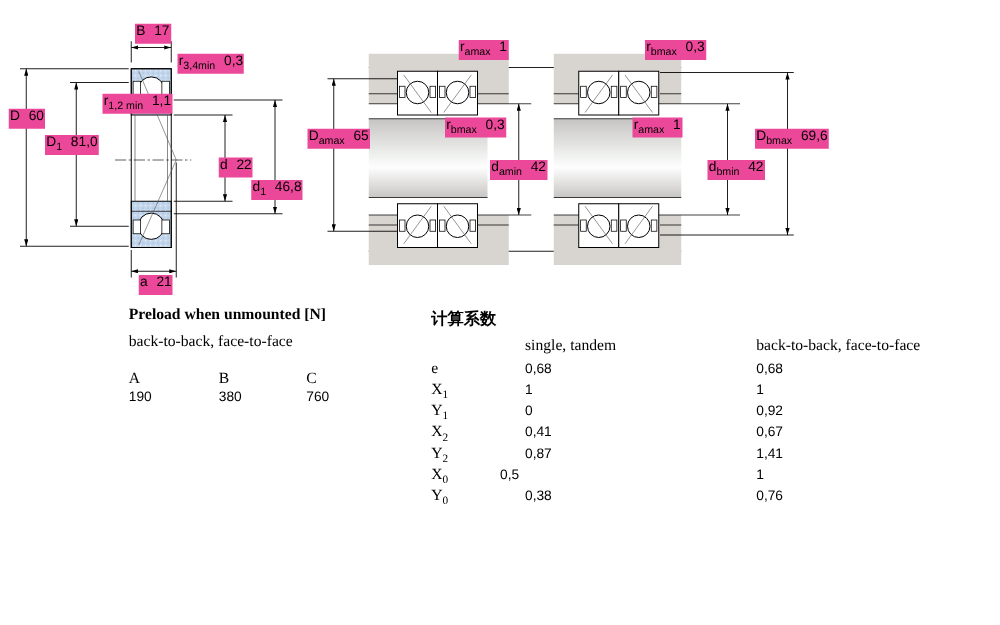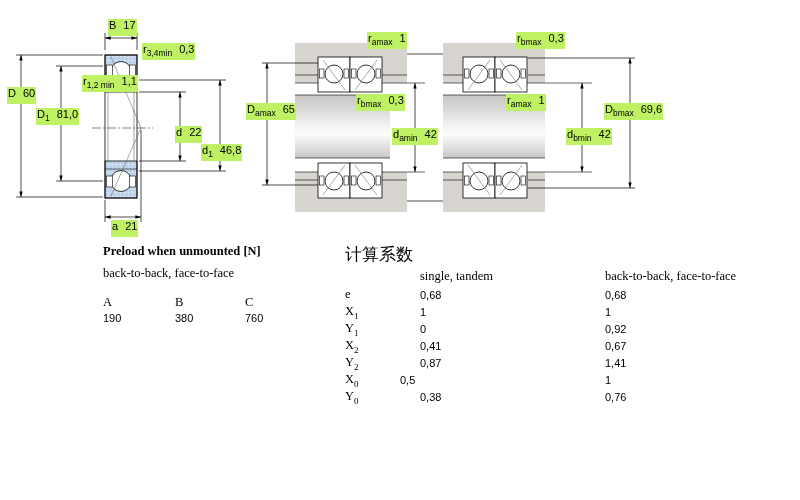--- a/index.html
+++ b/index.html
@@ -1,29 +1,29 @@
 <!DOCTYPE html>
 <html><head>
 <meta charset="utf-8">
 <style>
   html,body{margin:0;padding:0;}
   body{width:800px;height:500px;background:#fff;position:relative;overflow:hidden;
        font-family:"Liberation Sans",sans-serif;color:#000;}
   #drawing{position:absolute;left:0;top:0;width:800px;height:245px;}
   #drawing svg{position:absolute;left:0;top:0;}
   .dim{position:absolute;font-family:"Liberation Sans",sans-serif;font-size:11px;
-       line-height:13px;background:#bef264;white-space:nowrap;padding:0 1px;}
+       line-height:13px;background:#ec4899;white-space:nowrap;padding:0 1px;}
   .dim sub{font-size:8.5px;}
   .dim .v{margin-left:7px;}
   .txt{position:absolute;white-space:nowrap;line-height:14px;}
   .serif{font-family:"Liberation Serif",serif;font-size:12.5px;}
   .serif sub{font-size:9px;}
   .sans{font-family:"Liberation Sans",sans-serif;font-size:11px;}
   .b{font-weight:bold;}
-  .cjk{font-size:17px;font-weight:normal;font-family:"Liberation Sans",sans-serif;}
+  .cjk{font-size:13px;font-weight:bold;font-family:"Liberation Sans",sans-serif;}
 </style>
 </head>
 <body>
 
 <div id="drawing">
 <svg width="800" height="245" viewBox="0 0 800 245">
   <defs>
     <pattern id="bluehatch" width="4" height="4" patternUnits="userSpaceOnUse">
       <rect width="4" height="4" fill="#c3d6ec"></rect>
       <rect x="0" y="0" width="1" height="1" fill="#eaf1f9"></rect>

